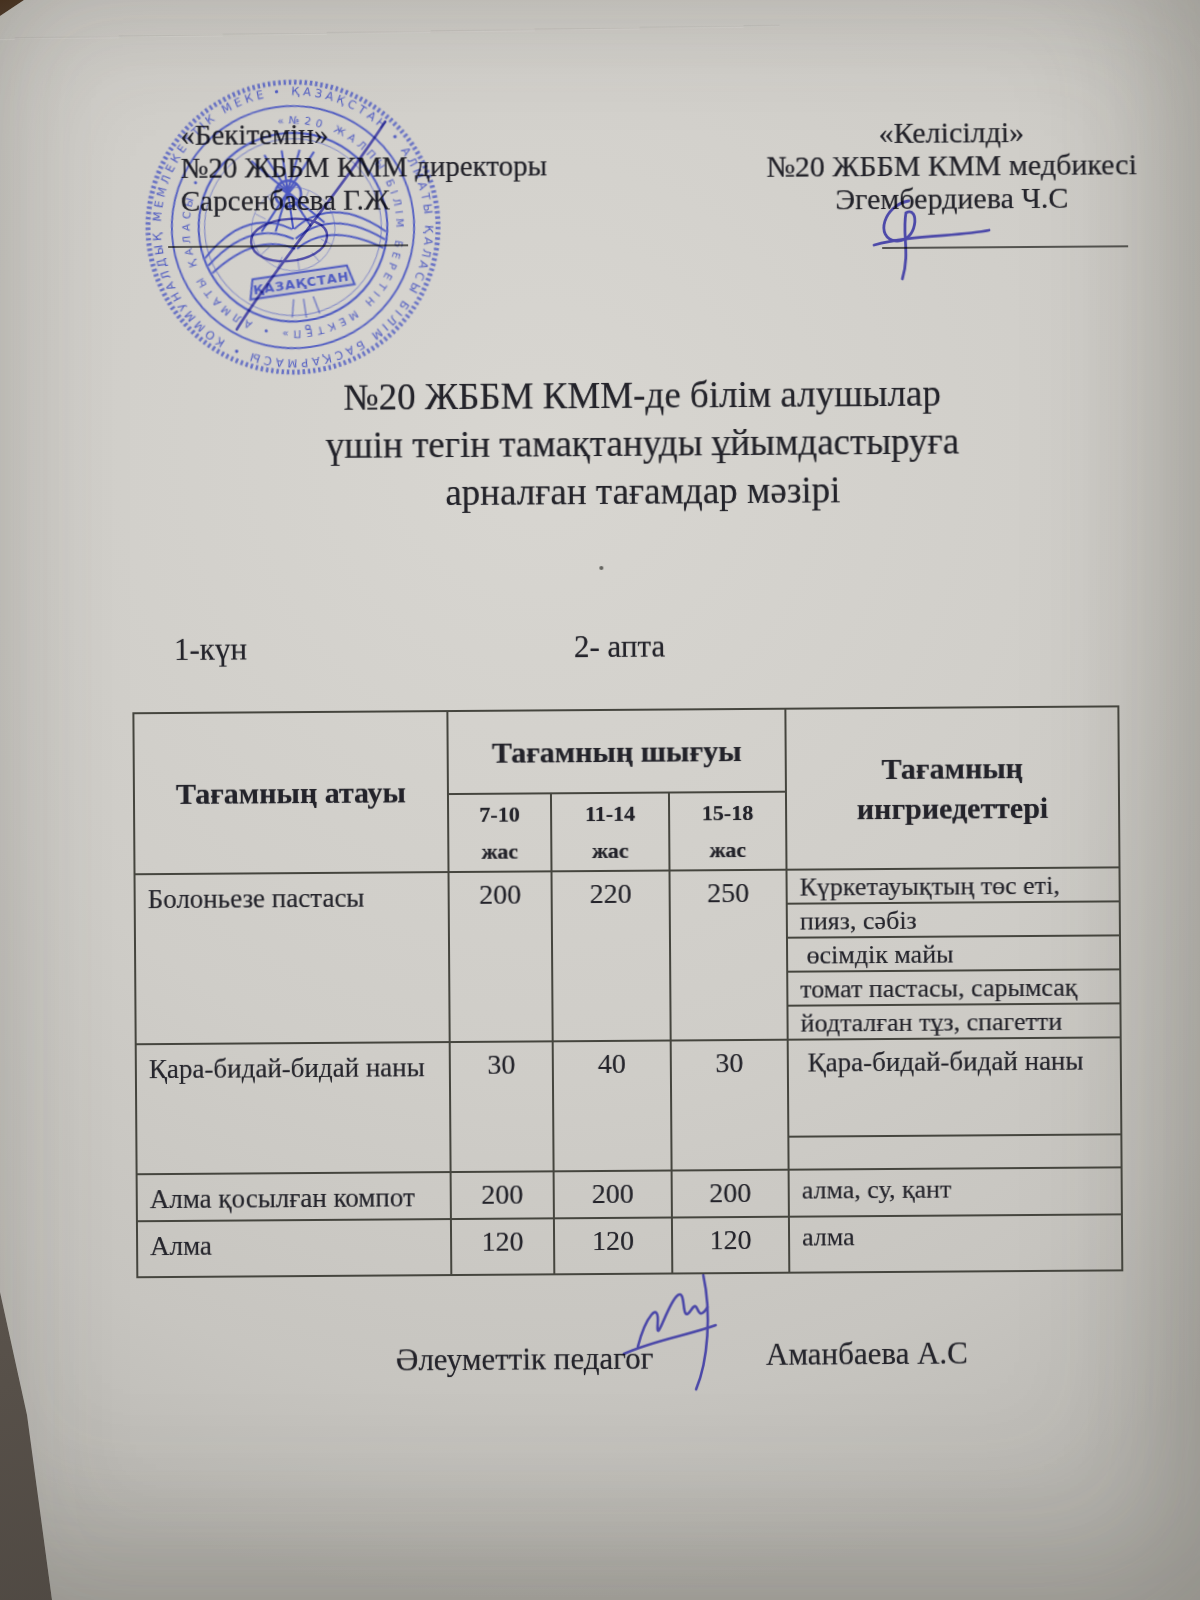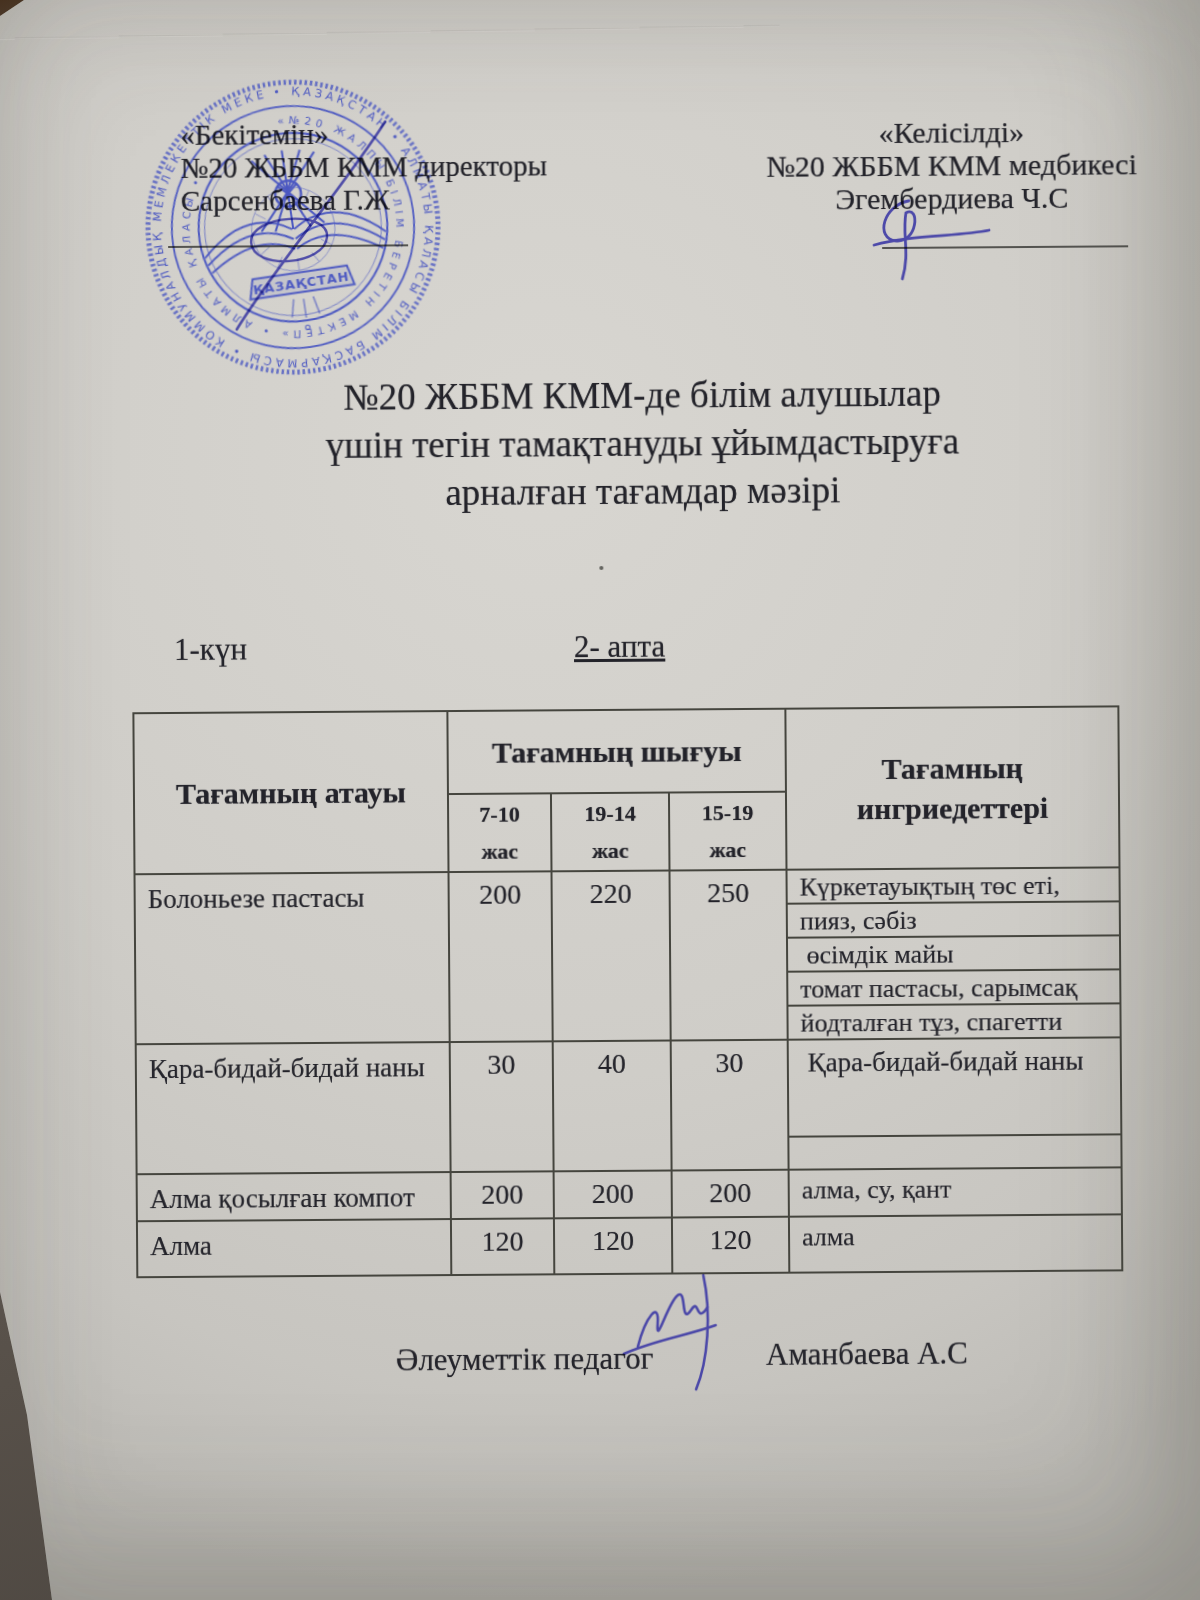--- a/index.html
+++ b/index.html
@@ -26,21 +26,21 @@
   #approve-left{left:185px;top:116px;font-size:29px;line-height:33px;}
   #approve-right{left:760px;top:118px;width:392px;text-align:center;font-size:30px;line-height:33px;white-space:pre;}
   .sign-line{position:absolute;height:0;border-top:2px solid #3d3d3a;opacity:.85;}
   #line-left{left:172px;top:243px;width:240px;}
   #line-right{left:886px;top:249px;width:246px;}
   
   #title{left:90px;top:372px;width:1110px;text-align:center;font-size:37px;line-height:48px;white-space:pre;}
   .speck{position:absolute;border-radius:50%;background:#64645f;}
   
   #day{left:175px;top:629px;font-size:31px;}
-  #week{left:575px;top:629px;font-size:31px;text-decoration:underline;}
+  #week{left:575px;top:629px;font-size:31px;}
   
   table{position:absolute;left:133px;top:709px;width:985px;border-collapse:collapse;table-layout:fixed;}
   th,td{border:2px solid var(--line);}
   th{font-weight:bold;font-size:30px;text-shadow:0 0 .7px rgba(40,40,46,.6);}
   td{font-size:27px;vertical-align:top;text-shadow:0 0 .6px rgba(40,40,46,.5);}
   .c-dish{width:314px;} .c-a1{width:103px;} .c-a2{width:118px;} .c-a3{width:117px;} .c-ing{width:333px;}
   tr.hr1{height:83px;} tr.hr2{height:76px;}
   th.age div{line-height:37px;font-size:22px;}
   th.h-ing{line-height:40px;padding:0 30px;}
   td.dish{padding:9px 6px 0 12px;}
@@ -170,25 +170,25 @@
       <th rowspan="2">Тағамның атауы</th>
       <th colspan="3">Тағамның шығуы</th>
       <th rowspan="2" class="h-ing">Тағамның ингриедеттері</th>
     </tr>
     <tr class="hr2">
       <th class="age">
             <div>7-10</div>
             <div>жас</div>
           </th>
       <th class="age">
-            <div>19-14</div>
+            <div>11-14</div>
             <div>жас</div>
           </th>
       <th class="age">
-            <div>15-19</div>
+            <div>15-18</div>
             <div>жас</div>
           </th>
     </tr>
     <tr class="r0">
       <td class="dish">Болоньезе пастасы</td>
       <td class="num">200</td>
       <td class="num">220</td>
       <td class="num">250</td>
       <td class="ingcell">
         <div class="ingwrap">

